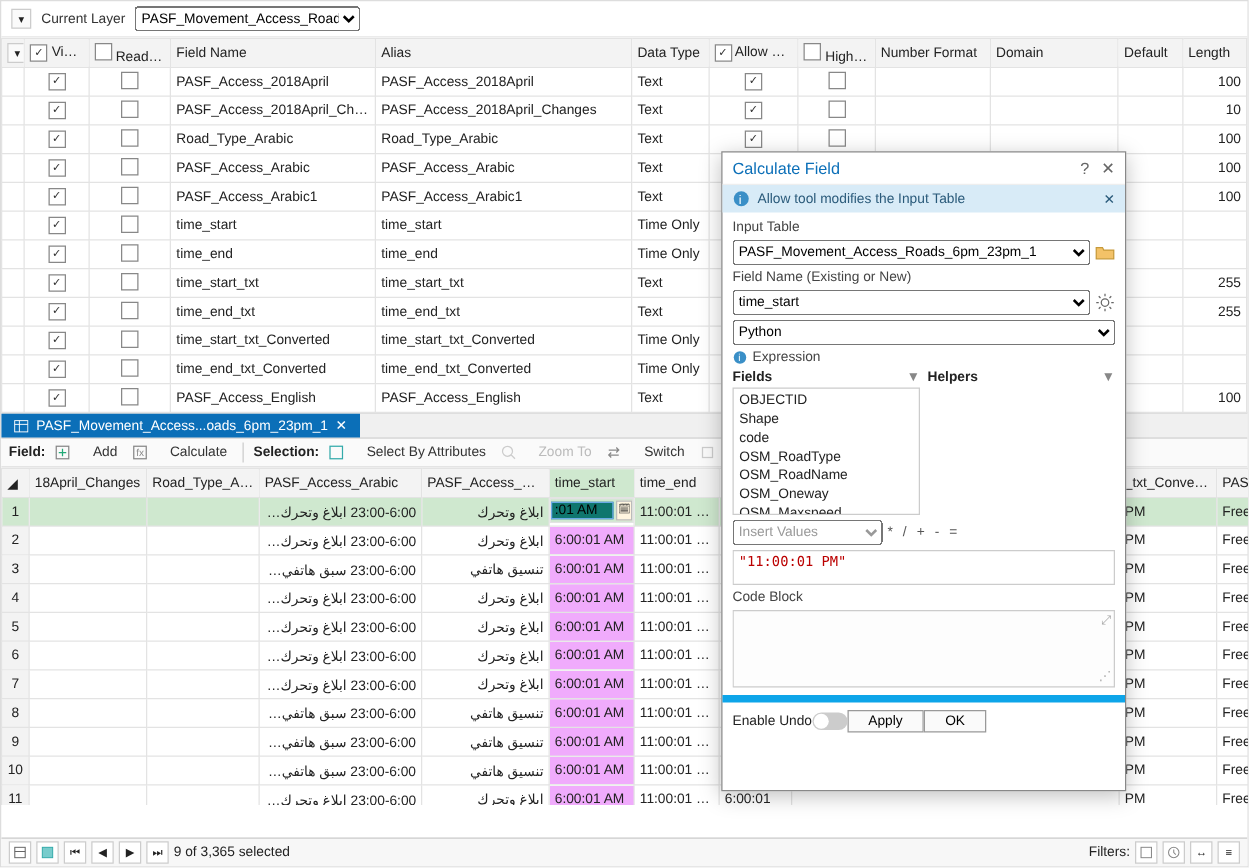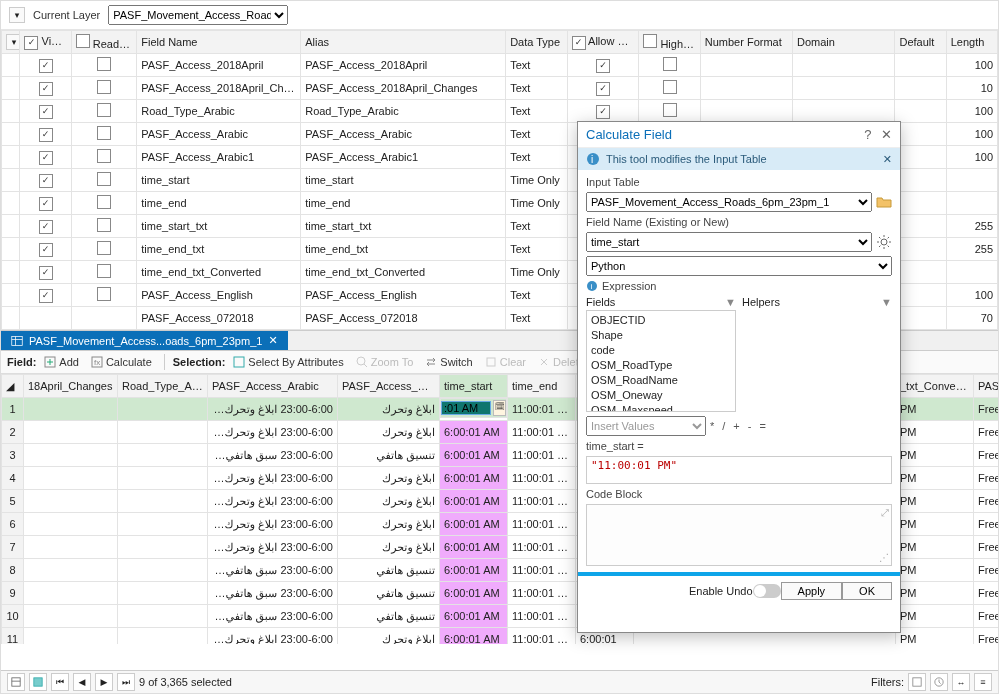--- a/index.html
+++ b/index.html
@@ -17,21 +17,21 @@
   .chk{width:12px;height:12px;display:inline-block;border:1px solid #888;background:#fff;text-align:center;line-height:10px;font-size:9px;}
   .chk.on::after{content:"✓";color:#333;}
   .num{text-align:right;}
   
   .tabstrip{background:#f0f0f0;display:flex;align-items:center;border-bottom:1px solid #ccc;}
   .tab{background:#0b6fb8;color:#fff;padding:3px 10px;font-size:11px;display:flex;align-items:center;gap:6px;}
   .tab .close{font-size:11px;cursor:pointer;}
   
   .toolbar{display:flex;align-items:center;gap:8px;padding:3px 6px;border-bottom:1px solid #ddd;background:#fafafa;font-size:11px;flex-wrap:wrap;}
   .toolbar .grp{display:flex;align-items:center;gap:4px;}
-  .tbtn{display:flex;align-items:center;gap:3px;padding:1px 4px;color:#333;}
+  .tbtn{display:flex;align-items:center;gap:18px;padding:1px 4px;color:#333;}
   .tbtn.disabled{color:#bbb;}
   .ico{width:12px;height:12px;display:inline-block;}
   .sep{width:1px;height:16px;background:#ccc;}
   
   .attr{overflow:auto;}
   .attr th.sel{background:#cfe8cf;}
   .attr td.sel{background:#f0abfc;}
   .attr td.row-hdr{background:#f3f3f3;text-align:center;}
   .attr tr.selrow td{background:#cfe8cf;}
   .attr td input{width:100%;box-sizing:border-box;font-size:11px;border:1px solid #6aa9e6;background:#0f766e;padding:0 2px;}
@@ -46,26 +46,26 @@
   .dlg-info{background:#d8ebf7;display:flex;align-items:center;gap:6px;padding:4px 8px;color:#2a5a7a;}
   .dlg-info .x{margin-left:auto;color:#2a5a7a;cursor:pointer;}
   .dlg-body{padding:6px 8px;display:flex;flex-direction:column;gap:4px;overflow:auto;}
   .dlg-body label{color:#444;font-size:11px;}
   .row{display:flex;align-items:center;gap:4px;}
   .row select,.row input{flex:1;font-size:11px;height:20px;}
   .folder{width:16px;height:16px;display:inline-block;}
   .listbox{border:1px solid #ccc;height:96px;overflow:auto;padding:2px 4px;line-height:15px;}
   .twocol{display:flex;gap:6px;}
   .twocol>div{flex:1;display:flex;flex-direction:column;gap:2px;}
-  .lbhdr{display:flex;justify-content:space-between;align-items:center;}
+  .lbhdr{display:flex;justify-content:space-between;align-items:center;font-weight:bold;}
   .filter{color:#888;font-size:11px;}
   .ops{display:flex;align-items:center;gap:8px;padding:2px 0;color:#555;}
   .expr{border:1px solid #ccc;height:22px;padding:2px 4px;color:#b00;font-family:Consolas,monospace;}
   .codeblk{border:1px solid #ccc;height:60px;background:#fdfdfd;}
-  .dlg-foot{display:flex;align-items:center;justify-content:flex-end;padding:6px 8px;border-top:4px solid #0ea5e9;}
+  .dlg-foot{display:flex;align-items:center;justify-content:flex-start;padding:6px 8px;border-top:6px solid #0ea5e9;}
   .toggle{width:28px;height:14px;border-radius:7px;background:#ccc;position:relative;display:inline-block;}
   .toggle::after{content:"";position:absolute;left:1px;top:1px;width:12px;height:12px;border-radius:50%;background:#fff;}
   .btn{border:1px solid #999;background:#fafafa;padding:2px 16px;font-size:11px;}
   
   svg{display:block;}
 </style>
 </head>
 <body>
 <div class="app">
 
@@ -231,20 +231,34 @@
             <td style="text-align:center"></td>
             <td></td>
             <td></td>
             <td></td>
             <td class="num">255</td>
           </tr>
           <tr>
             <td class="row-hdr"></td>
             <td style="text-align:center"><span class="chk on"></span></td>
             <td style="text-align:center"><span class="chk "></span></td>
+            <td>time_start_txt_Converted</td>
+            <td>time_start_txt_Converted</td>
+            <td>Time Only</td>
+            <td style="text-align:center"></td>
+            <td style="text-align:center"></td>
+            <td></td>
+            <td></td>
+            <td></td>
+            <td class="num"></td>
+          </tr>
+          <tr>
+            <td class="row-hdr"></td>
+            <td style="text-align:center"><span class="chk on"></span></td>
+            <td style="text-align:center"><span class="chk "></span></td>
             <td>time_end_txt_Converted</td>
             <td>time_end_txt_Converted</td>
             <td>Time Only</td>
             <td style="text-align:center"></td>
             <td style="text-align:center"></td>
             <td></td>
             <td></td>
             <td></td>
             <td class="num"></td>
           </tr>
@@ -579,21 +593,21 @@
     <span class="btns">
       <span>?</span>
       <span>✕</span>
     </span>
   </div>
   <div class="dlg-info">
     <svg width="14" height="14" viewBox="0 0 14 14">
           <circle cx="7" cy="7" r="6" fill="#3a8fc7"></circle>
           <text x="5" y="11" fill="#fff" font-size="10">i</text>
         </svg>
-    <span>This tool modifies the Input Table</span>
+    <span>Allow tool modifies the Input Table</span>
     <span class="x">✕</span>
   </div>
   <div class="dlg-body">
     <label>Input Table</label>
     <div class="row">
       <select><option>PASF_Movement_Access_Roads_6pm_23pm_1</option></select>
       <span class="folder">
             <svg viewBox="0 0 16 16">
               <path d="M1 4h5l1 2h8v7H1z" fill="#f3c268" stroke="#c79a3a"></path>
             </svg>
@@ -645,21 +659,20 @@
     <div class="row">
       <select style="flex:0 0 120px;color:#999;"><option>Insert Values</option></select>
       <div class="ops" id="ops">
             <span>*</span>
             <span>/</span>
             <span>+</span>
             <span>-</span>
             <span>=</span>
           </div>
     </div>
-    <label>time_start =</label>
     <div class="expr">"11:00:01 PM"</div>
     <label>Code Block</label>
     <div class="codeblk" style="position:relative;">
       <span style="position:absolute;right:2px;top:2px;color:#aaa;font-size:10px;">⤢</span>
       <span style="position:absolute;right:2px;bottom:2px;color:#aaa;font-size:10px;">⋰</span>
     </div>
   </div>
   <div class="dlg-foot">
     <span>Enable Undo</span>
     <span class="toggle"></span>

